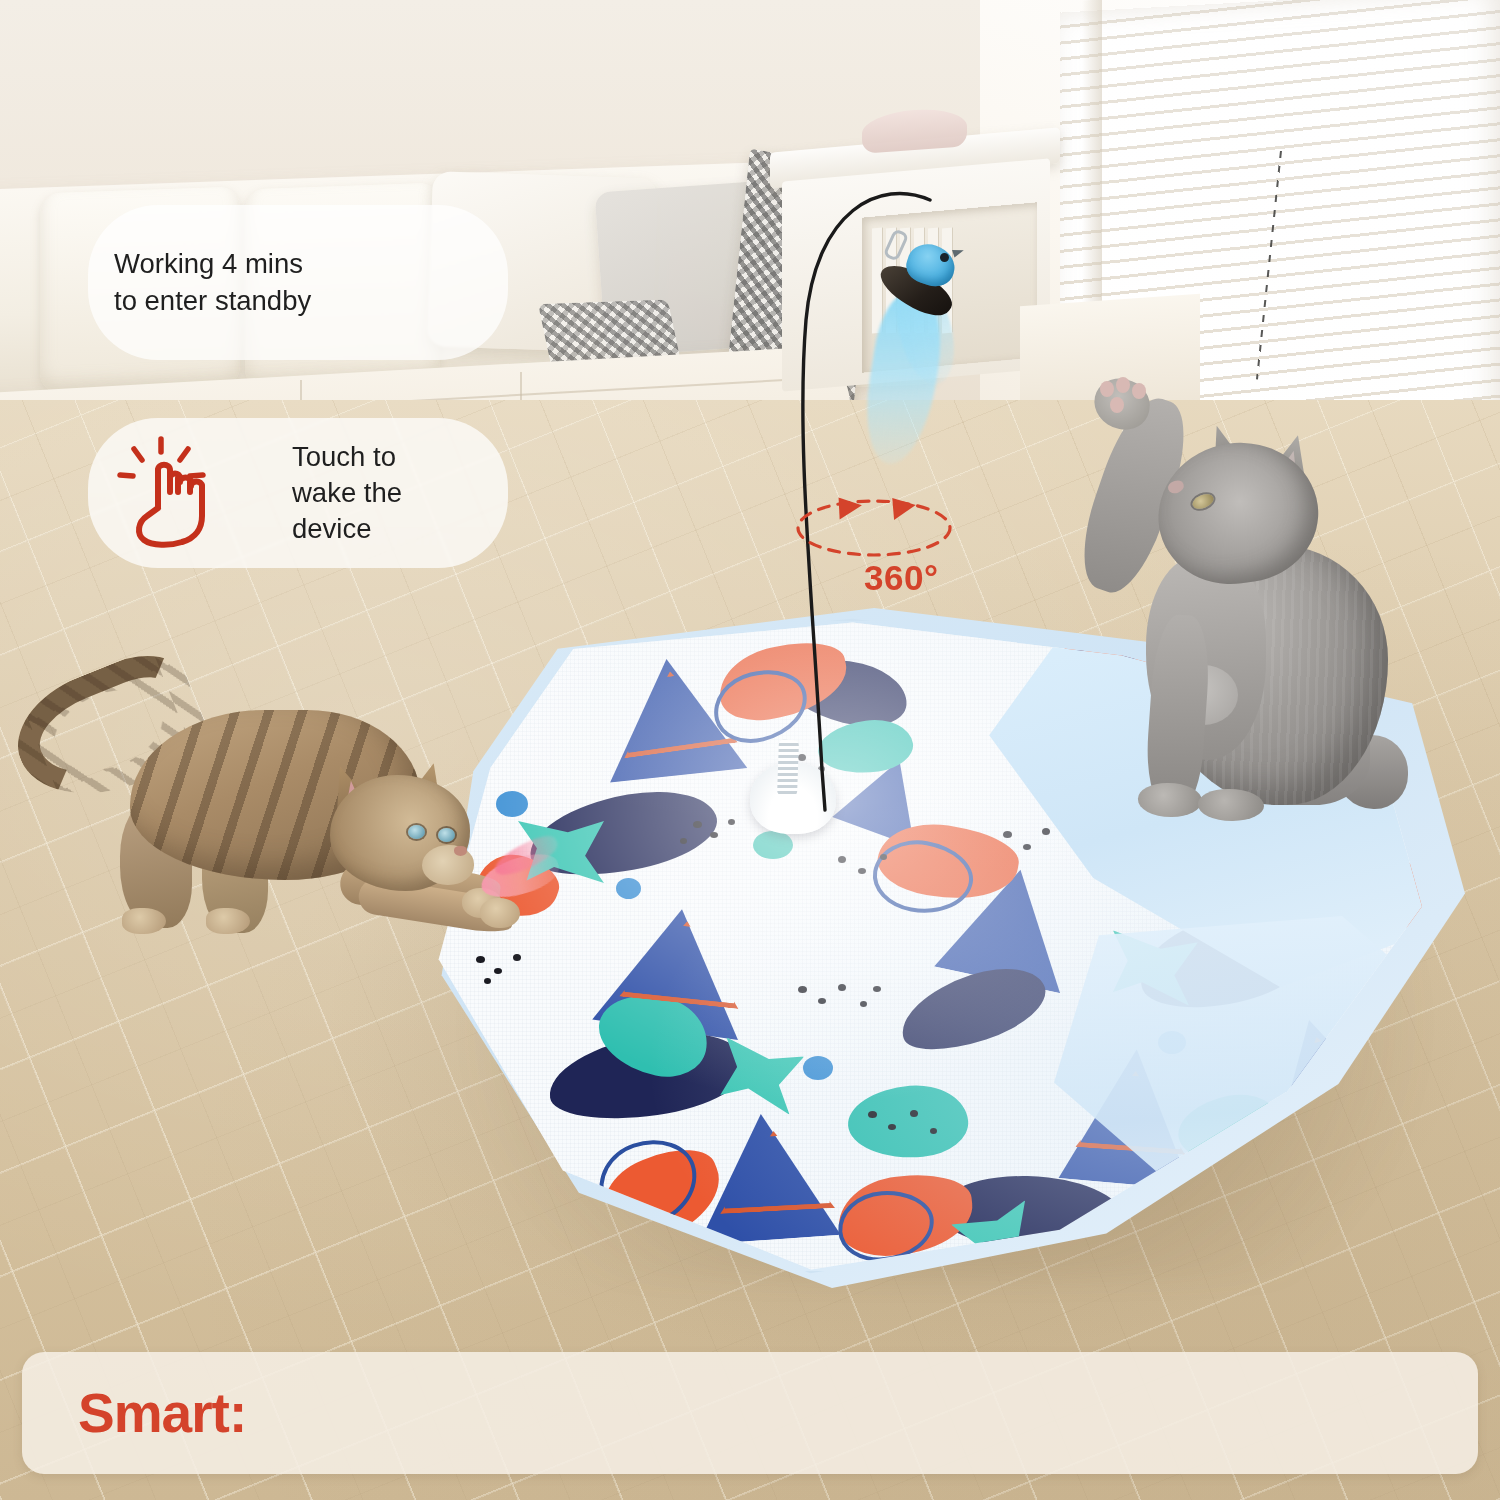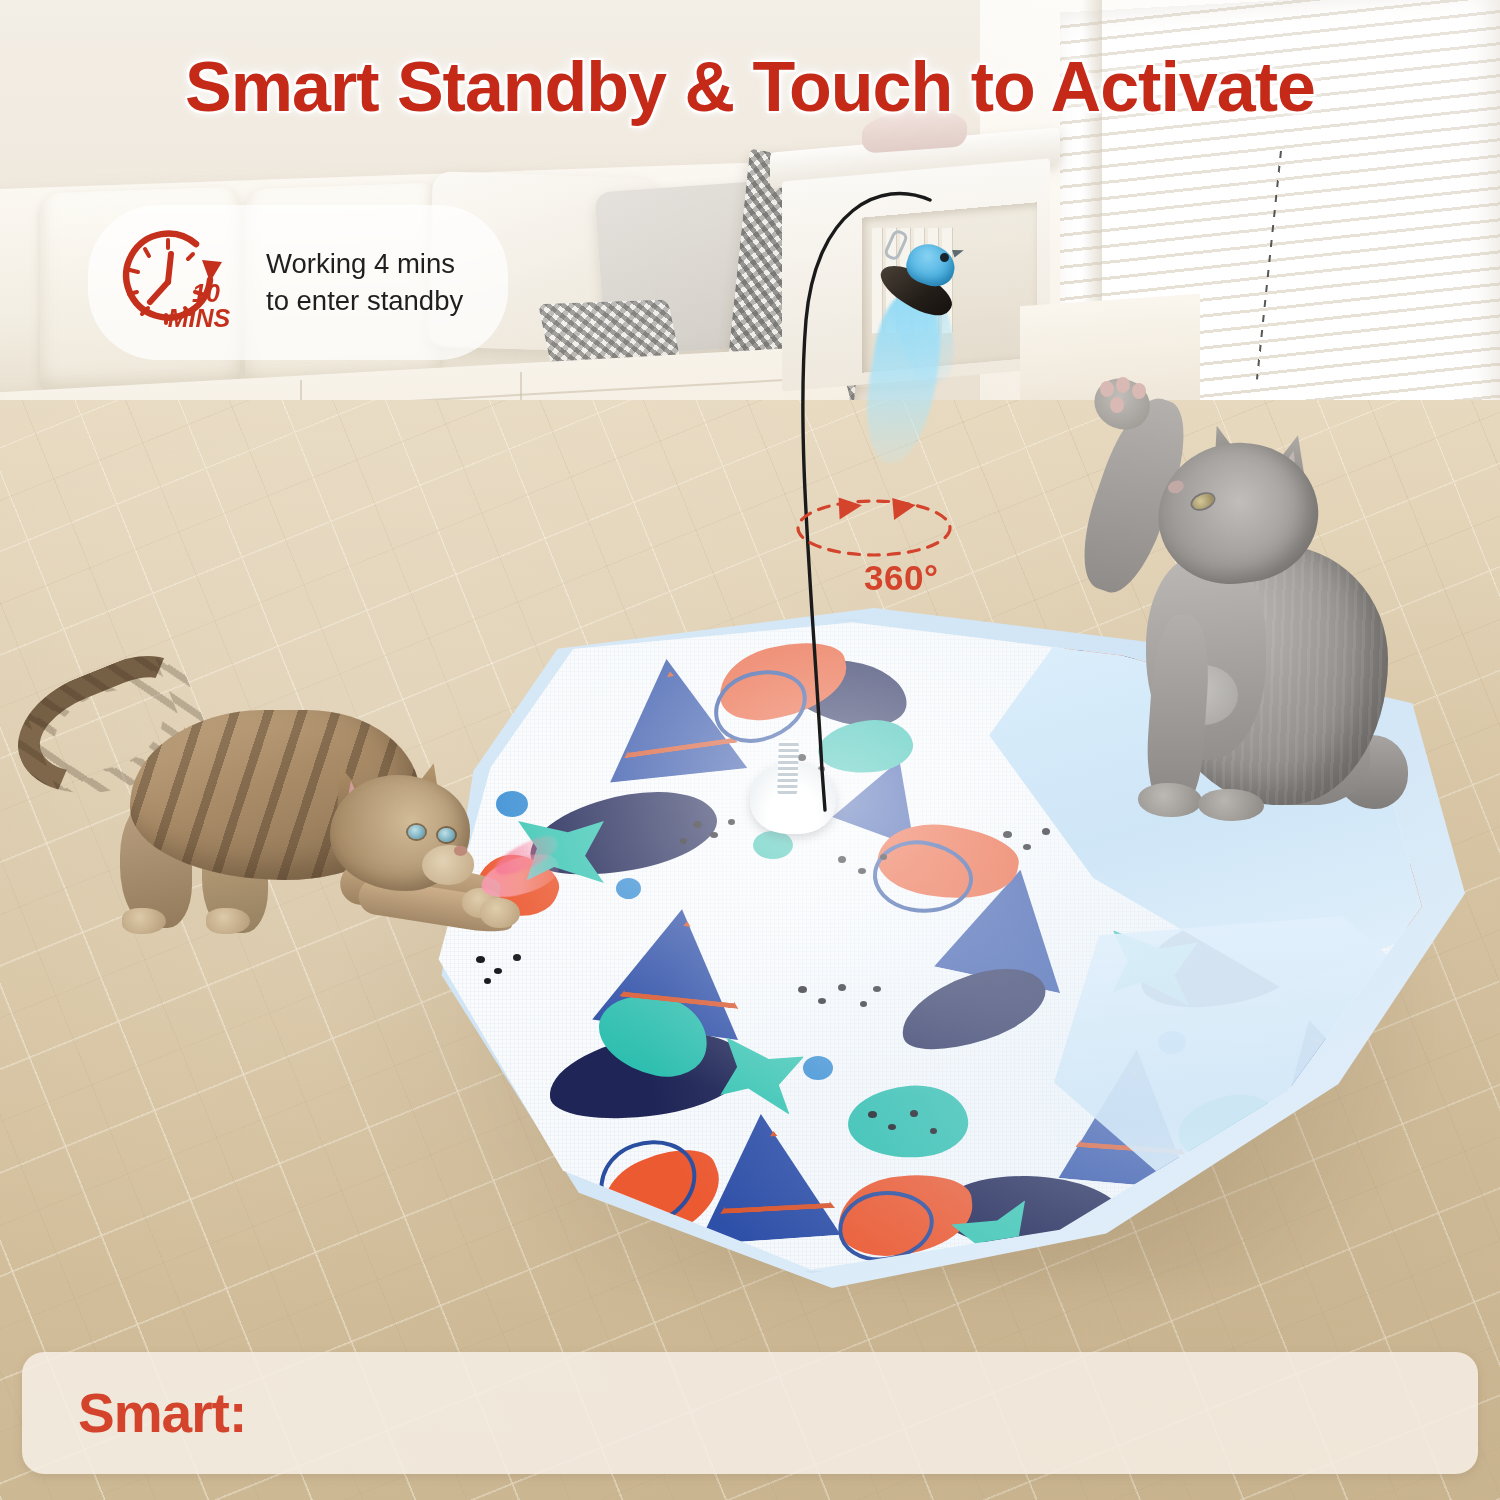--- a/index.html
+++ b/index.html
@@ -855,51 +855,53 @@
 
   <div class="deg-wrap">
     <svg width="200" height="115" viewBox="0 0 200 115">
       <ellipse cx="92" cy="36" rx="76" ry="27" fill="none" stroke="#D4432B" stroke-width="3.2" stroke-dasharray="11 9" stroke-linecap="round"></ellipse>
       <polygon points="58,4 80,15 56,26" fill="#D4432B" transform="rotate(-8 68 15)"></polygon>
       <polygon points="112,4 134,15 110,26" fill="#D4432B" transform="rotate(-10 122 15)"></polygon>
     </svg>
     <div class="deg-label">360°</div>
   </div>
 
-  <div class="title">Smart Standby &amp; Touch to Activate</div>
 
   <div class="badge badge-1">
-    <div class="badge-icon">
-      <svg width="130" height="118" viewBox="0 0 130 118">
-
-        <path d="M82 20 A42 42 0 1 0 96 56" fill="none" stroke="#C4301B" stroke-width="6.5" stroke-linecap="round"></path>
-
-        <g stroke="#C4301B" stroke-width="4" stroke-linecap="round">
-          <line x1="54" y1="16" x2="54" y2="24"></line>
-          <line x1="31" y1="25" x2="35" y2="32"></line>
-          <line x1="16" y1="46" x2="24" y2="48"></line>
-          <line x1="15" y1="70" x2="23" y2="68"></line>
-          <line x1="28" y1="90" x2="34" y2="84"></line>
-          <line x1="52" y1="99" x2="52" y2="91"></line>
-          <line x1="76" y1="90" x2="71" y2="84"></line>
-          <line x1="88" y1="70" x2="81" y2="68"></line>
-          <line x1="79" y1="30" x2="74" y2="35"></line>
-        </g>
-
-        <line x1="54" y1="58" x2="57" y2="30" stroke="#C4301B" stroke-width="6" stroke-linecap="round"></line>
-        <line x1="54" y1="58" x2="36" y2="78" stroke="#C4301B" stroke-width="6" stroke-linecap="round"></line>
-
-        <polygon points="88,36 108,38 96,58" fill="#C4301B"></polygon>
-
-        <text x="92" y="78" font-family="Liberation Sans, sans-serif" font-size="25" font-weight="bold" font-style="italic" fill="#C4301B" text-anchor="middle">10</text>
-        <text x="85" y="103" font-family="Liberation Sans, sans-serif" font-size="25" font-weight="bold" font-style="italic" fill="#C4301B" text-anchor="middle">MINS</text>
-      </svg>
-    </div>
     <div class="badge-text">Working 4 mins
 to enter standby</div>
   </div>
 
+  <div class="badge badge-2">
+    <div class="badge-icon">
+      <svg width="130" height="118" viewBox="0 0 130 118">
+        <g stroke="#C4301B" stroke-width="5.5" stroke-linecap="round" fill="none">
+
+          <line x1="47" y1="18" x2="47" y2="5"></line>
+          <line x1="28" y1="26" x2="20" y2="15"></line>
+          <line x1="66" y1="26" x2="74" y2="15"></line>
+          <line x1="19" y1="42" x2="6" y2="41"></line>
+          <line x1="76" y1="42" x2="89" y2="41"></line>
+        </g>
+
+        <path d="M44 36 L44 74
+                 M44 74 L33 82 C 24 88, 22 100, 30 106
+                 C 38 112, 56 112, 68 108
+                 C 82 104, 88 94, 88 82
+                 L88 58
+                 M88 58 L88 52
+                 M76 58 L76 48
+                 M64 58 L64 44" fill="none" stroke="#C4301B" stroke-width="6" stroke-linecap="round" stroke-linejoin="round"></path>
+        <path d="M44 36 C44 29, 56 29, 56 36 L56 58" fill="none" stroke="#C4301B" stroke-width="6" stroke-linecap="round"></path>
+        <path d="M56 44 C56 38, 66 38, 66 44" fill="none" stroke="#C4301B" stroke-width="6" stroke-linecap="round"></path>
+        <path d="M66 48 C66 42, 77 42, 77 48" fill="none" stroke="#C4301B" stroke-width="6" stroke-linecap="round"></path>
+        <path d="M77 52 C77 46, 88 46, 88 52" fill="none" stroke="#C4301B" stroke-width="6" stroke-linecap="round"></path>
+      </svg>
+    </div>
+    <div class="badge-text">Touch to
+wake the device</div>
+  </div>
 
   <div class="tips">
     <div class="tips-label">Smart:</div>
   </div>
 
 </div>
 
 </body></html>

